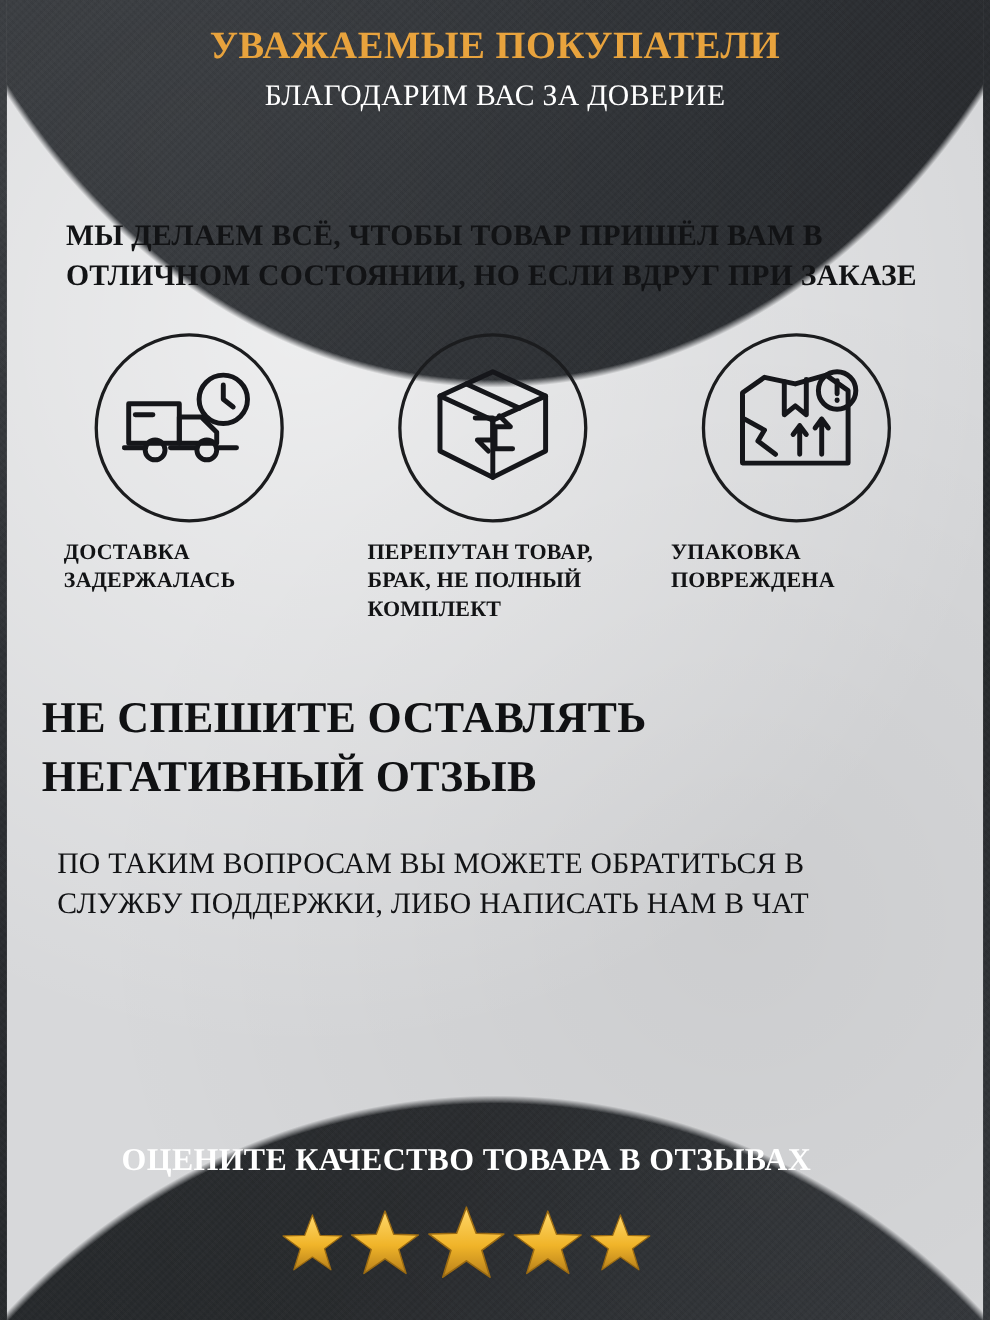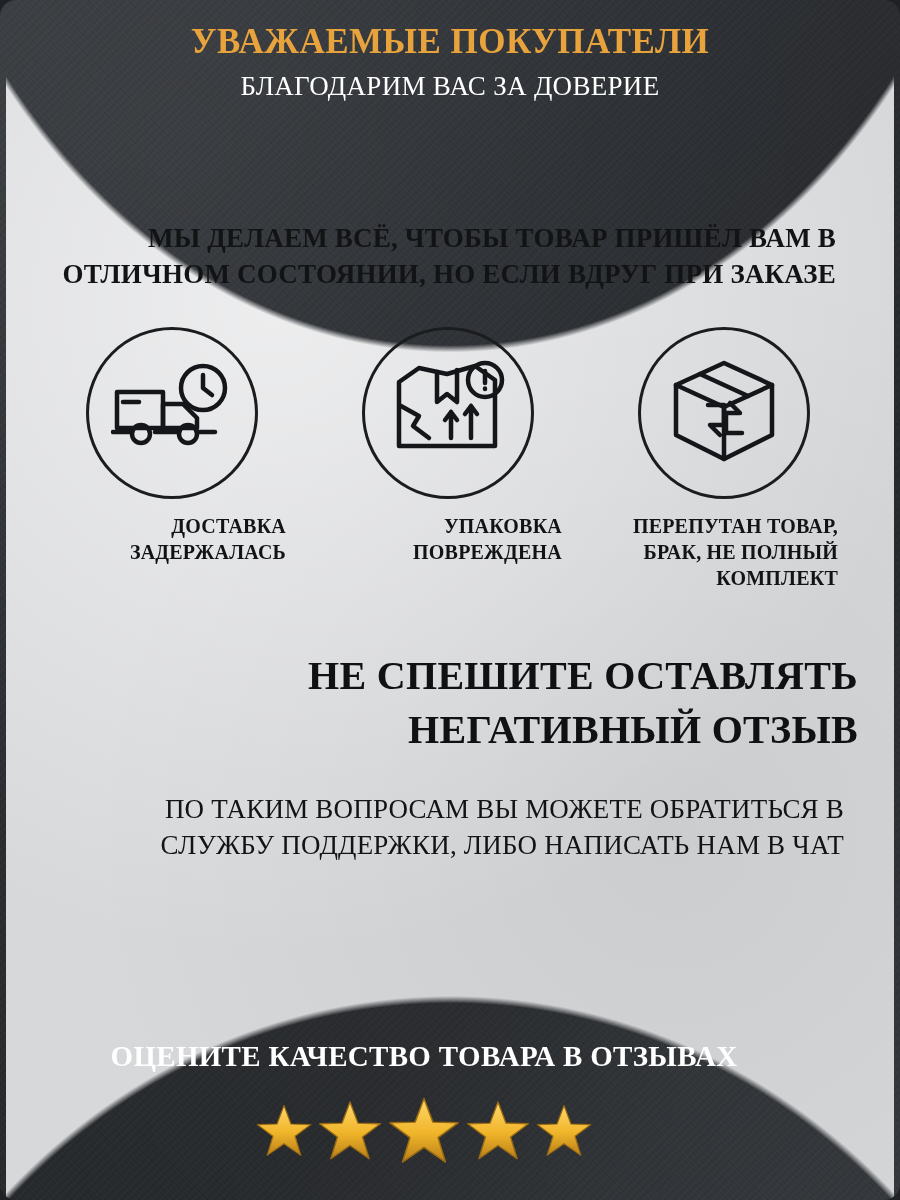--- a/index.html
+++ b/index.html
@@ -17,21 +17,20 @@
 
   .poster {
     position: relative;
     width: 900px;
     height: 1200px;
     background:
       radial-gradient(circle at 20% 12%, rgba(255,255,255,0.05), rgba(0,0,0,0) 55%),
       radial-gradient(circle at 78% 88%, rgba(255,255,255,0.045), rgba(0,0,0,0) 52%),
       linear-gradient(135deg, #34373b 0%, #2a2d31 35%, #232629 70%, #2e3135 100%);
     overflow: hidden;
-    border-radius: 16px;
   }
 
   
   .poster::before {
     content: "";
     position: absolute;
     inset: 0;
     background-image:
       repeating-linear-gradient(45deg, rgba(255,255,255,0.012) 0 2px, rgba(0,0,0,0.012) 2px 4px),
       repeating-linear-gradient(-45deg, rgba(255,255,255,0.01) 0 3px, rgba(0,0,0,0.01) 3px 6px);
@@ -92,24 +91,23 @@
     line-height: 1.25;
     letter-spacing: 0.3px;
   }
 
   
   .content {
     position: absolute;
     left: 0;
     top: 196px;
     width: 896px;
-    text-align: right;
+    text-align: left;
     z-index: 4;
     color: #121315;
-    margin-top: 24px;
   }
 
   .intro {
     font-size: 27px;
     font-weight: bold;
     line-height: 1.35;
     letter-spacing: 0.2px;
     padding: 0 60px;
   }
 
@@ -236,58 +234,58 @@
               <path d="M92 13 v13 l9 7"></path>
             </svg>
           </span>
         </div>
         <div class="icon-caption">ДОСТАВКА ЗАДЕРЖАЛАСЬ</div>
       </div>
 
       <div class="icon-item">
         <div class="icon-circle">
           <span class="icon-svg">
+            <svg width="120" height="112" viewBox="0 0 120 112" fill="none" stroke="#15161a" stroke-width="4.5" stroke-linecap="round" stroke-linejoin="round">
+
+              <path d="M60 8 L108 30 L108 80 L60 104 L12 80 L12 30 Z"></path>
+              <path d="M12 30 L60 52 L108 30"></path>
+              <path d="M60 52 L60 104"></path>
+              <path d="M36 19 L84 41"></path>
+
+              <path d="M44 50 h16 v20 h-14 l10 10"></path>
+              <path d="M78 78 h-16 v-20 h14 l-10 -10"></path>
+            </svg>
+          </span>
+        </div>
+        <div class="icon-caption">ПЕРЕПУТАН ТОВАР, БРАК, НЕ ПОЛНЫЙ КОМПЛЕКТ</div>
+      </div>
+
+      <div class="icon-item">
+        <div class="icon-circle">
+          <span class="icon-svg">
             <svg width="118" height="110" viewBox="0 0 118 110" fill="none" stroke="#15161a" stroke-width="4.5" stroke-linecap="round" stroke-linejoin="round">
 
               <path d="M10 26 L30 12 L58 18 L86 10 L106 24 L106 90 L10 90 Z"></path>
 
               <path d="M48 16 L48 46 L58 38 L68 46 L68 14"></path>
 
               <path d="M12 50 L30 60 L24 70 L40 82"></path>
 
               <path d="M62 82 L62 56 M62 56 L56 64 M62 56 L68 64"></path>
               <path d="M82 82 L82 50 M82 50 L76 58 M82 50 L88 58"></path>
 
               <circle cx="96" cy="24" r="17"></circle>
               <path d="M96 15 v12"></path>
               <path d="M96 32.5 v0.5"></path>
             </svg>
           </span>
         </div>
         <div class="icon-caption">УПАКОВКА ПОВРЕЖДЕНА</div>
       </div>
 
-      <div class="icon-item">
-        <div class="icon-circle">
-          <span class="icon-svg">
-            <svg width="120" height="112" viewBox="0 0 120 112" fill="none" stroke="#15161a" stroke-width="4.5" stroke-linecap="round" stroke-linejoin="round">
-
-              <path d="M60 8 L108 30 L108 80 L60 104 L12 80 L12 30 Z"></path>
-              <path d="M12 30 L60 52 L108 30"></path>
-              <path d="M60 52 L60 104"></path>
-              <path d="M36 19 L84 41"></path>
-
-              <path d="M44 50 h16 v20 h-14 l10 10"></path>
-              <path d="M78 78 h-16 v-20 h14 l-10 -10"></path>
-            </svg>
-          </span>
-        </div>
-        <div class="icon-caption">ПЕРЕПУТАН ТОВАР, БРАК, НЕ ПОЛНЫЙ КОМПЛЕКТ</div>
-      </div>
-
     </div>
 
     <div class="headline">НЕ СПЕШИТЕ ОСТАВЛЯТЬ НЕГАТИВНЫЙ ОТЗЫВ</div>
 
     <div class="subtext">ПО ТАКИМ ВОПРОСАМ ВЫ МОЖЕТЕ ОБРАТИТЬСЯ В СЛУЖБУ ПОДДЕРЖКИ, ЛИБО НАПИСАТЬ НАМ В ЧАТ</div>
 
   </div>
 
   <div class="footer">
     <div class="footer-title">ОЦЕНИТЕ КАЧЕСТВО ТОВАРА В ОТЗЫВАХ</div>

